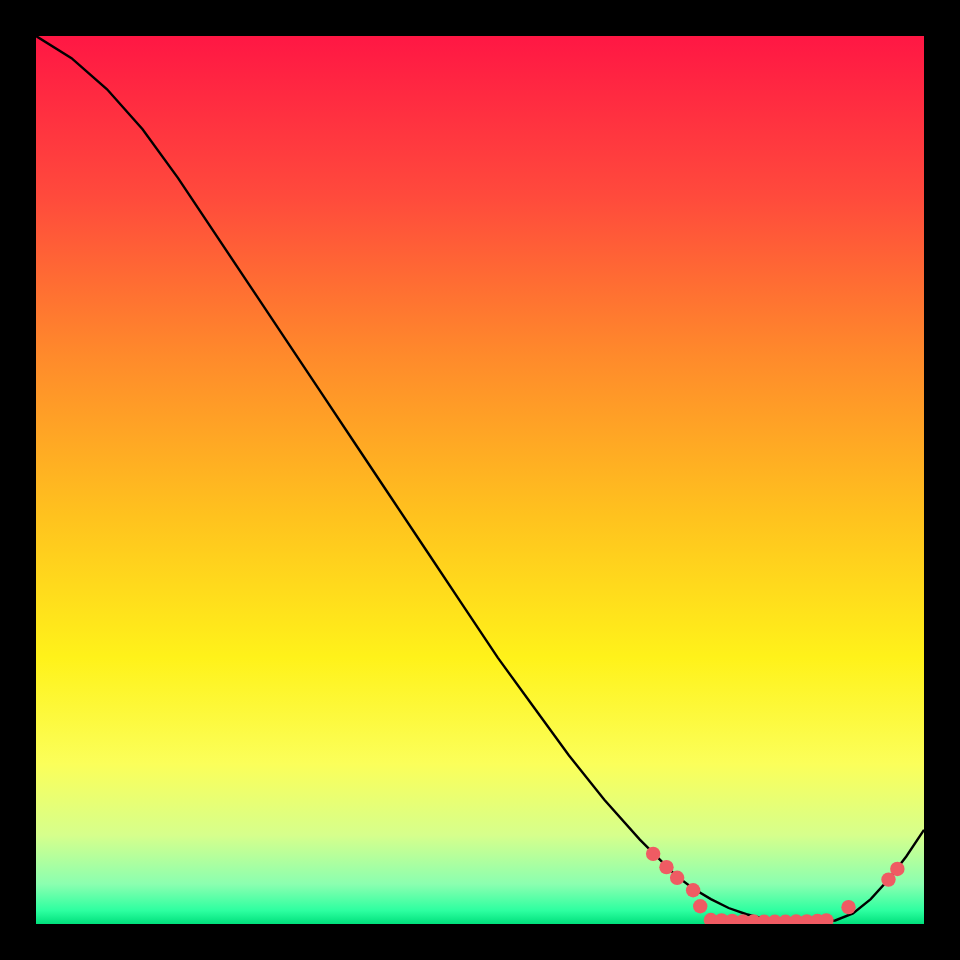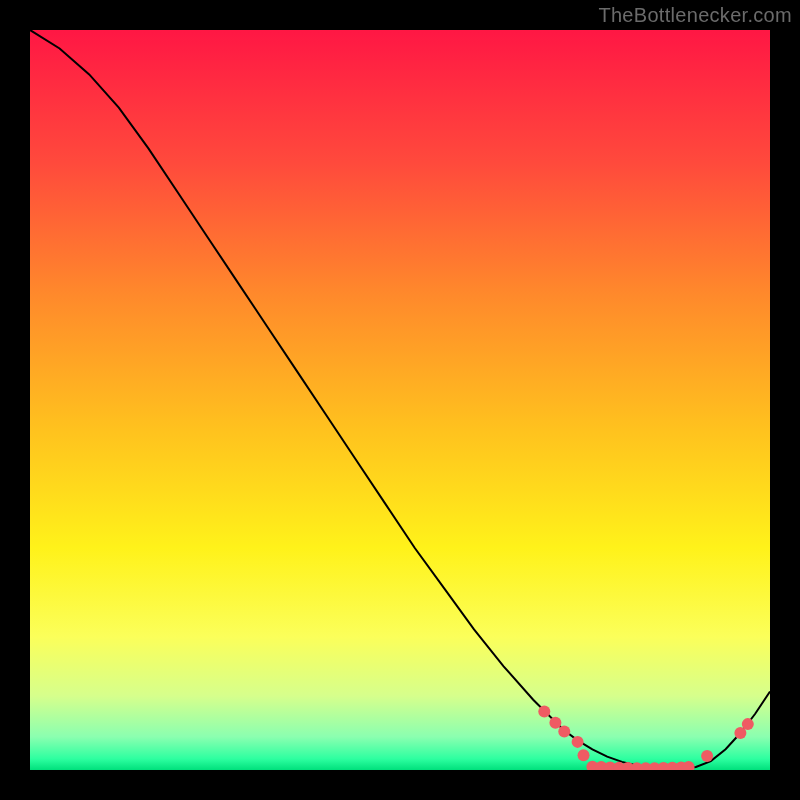--- a/index.html
+++ b/index.html
@@ -32,21 +32,20 @@
     font-size: 20px;
     font-weight: 500;
     letter-spacing: 0.3px;
     user-select: none;
   }
 </style>
 </head>
 <body>
 
 <div class="frame">
-  <div class="watermark">TheBottlenecker.com</div>
   <svg class="plot" viewBox="0 0 740 740" preserveAspectRatio="none">
     <defs>
       <linearGradient id="bg-grad" x1="0" y1="0" x2="0" y2="1">
           <stop offset="0%" stop-color="#ff1744"></stop>
           <stop offset="18%" stop-color="#ff4a3c"></stop>
           <stop offset="36%" stop-color="#ff8a2b"></stop>
           <stop offset="54%" stop-color="#ffc21e"></stop>
           <stop offset="70%" stop-color="#fff21a"></stop>
           <stop offset="82%" stop-color="#fbff5a"></stop>
           <stop offset="90%" stop-color="#d6ff8c"></stop>

